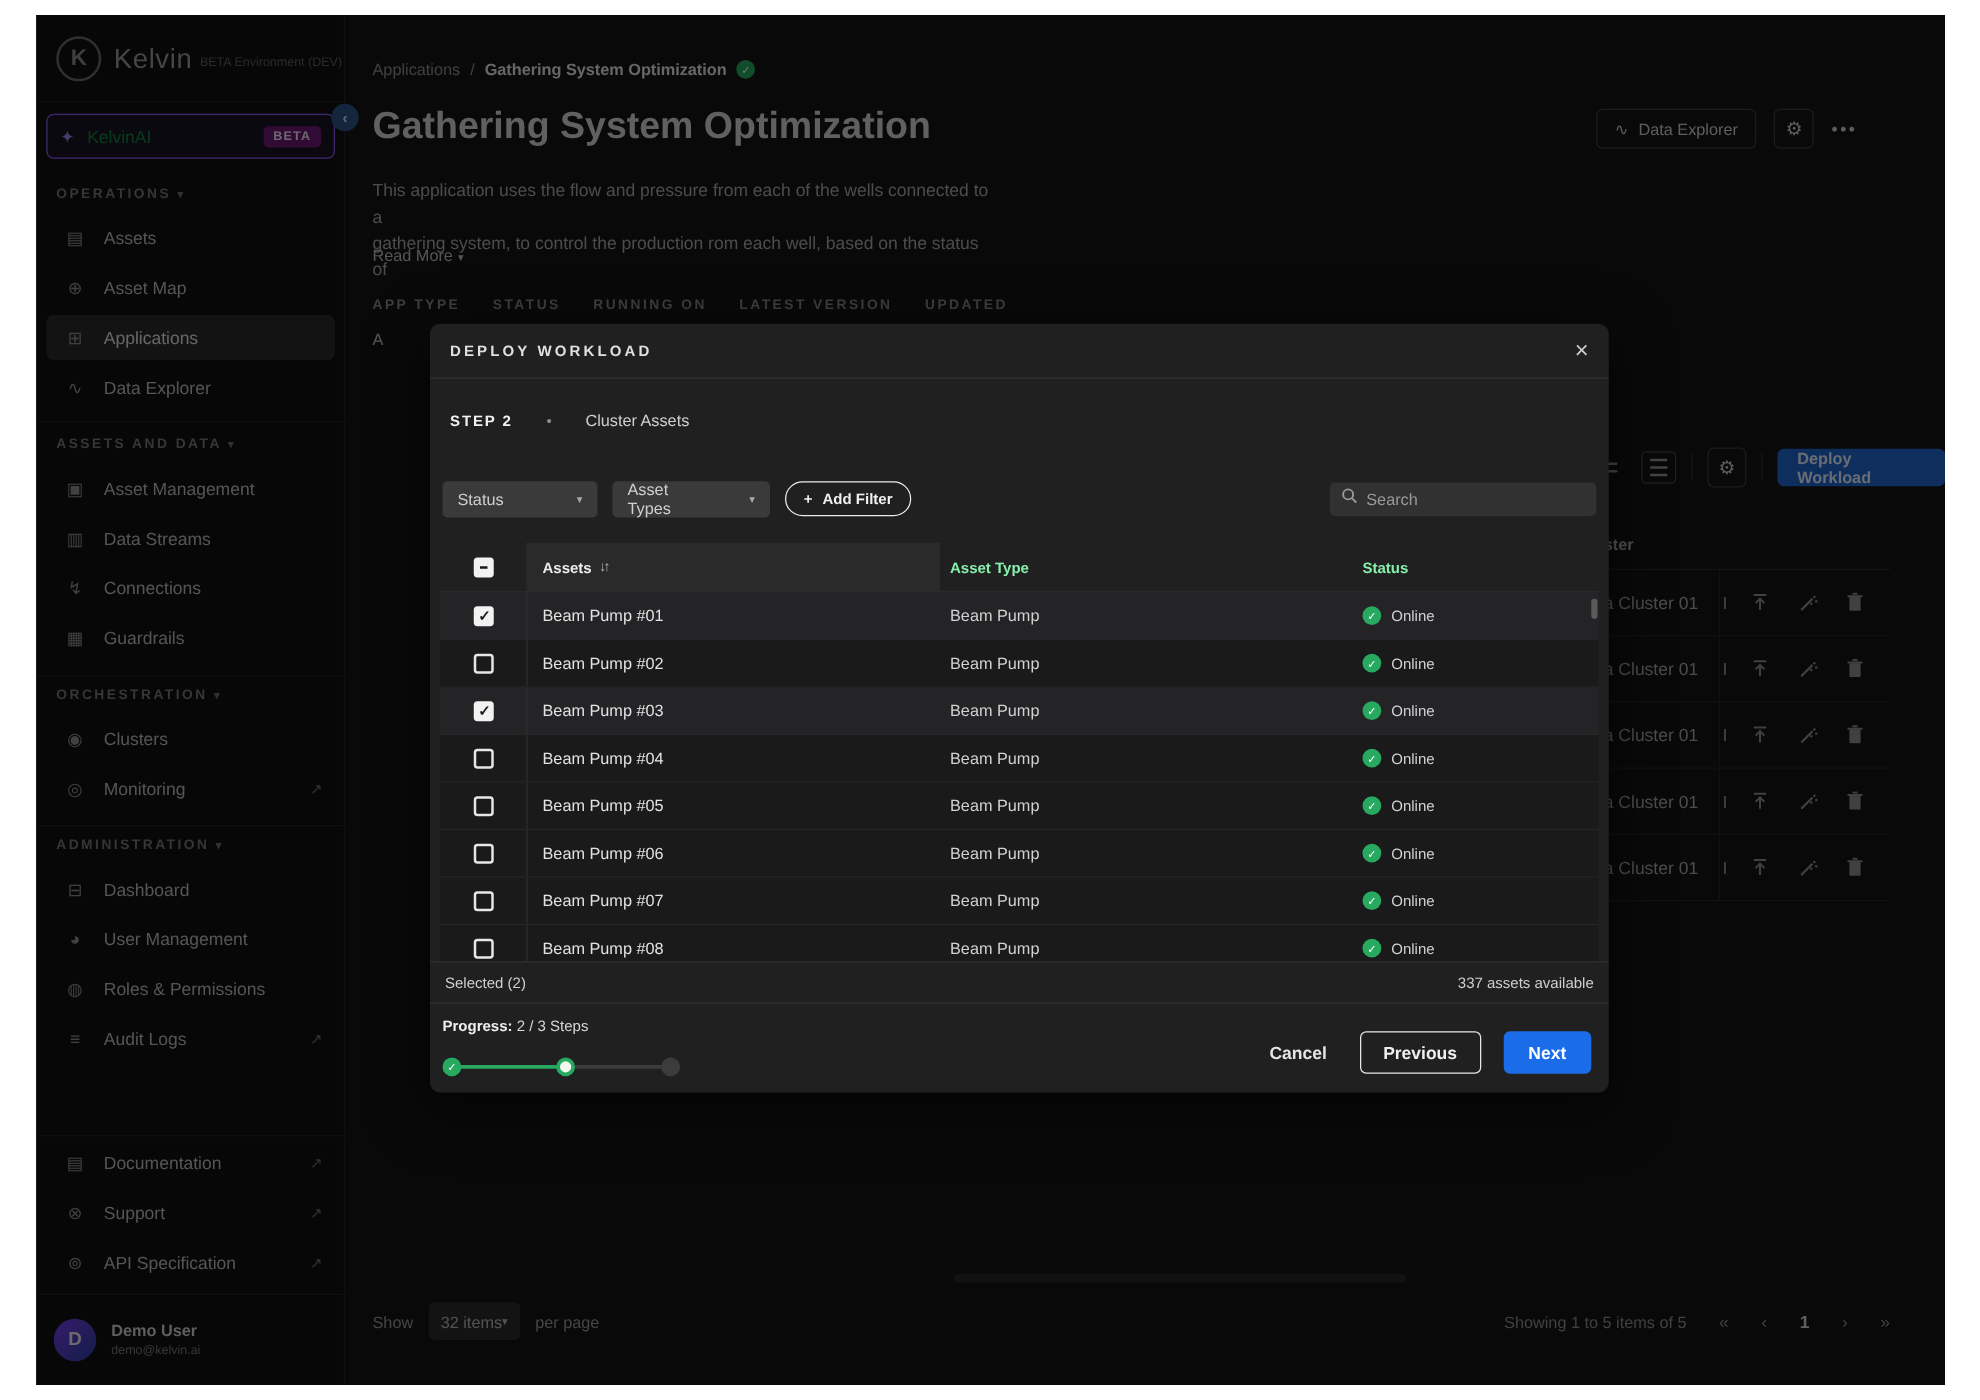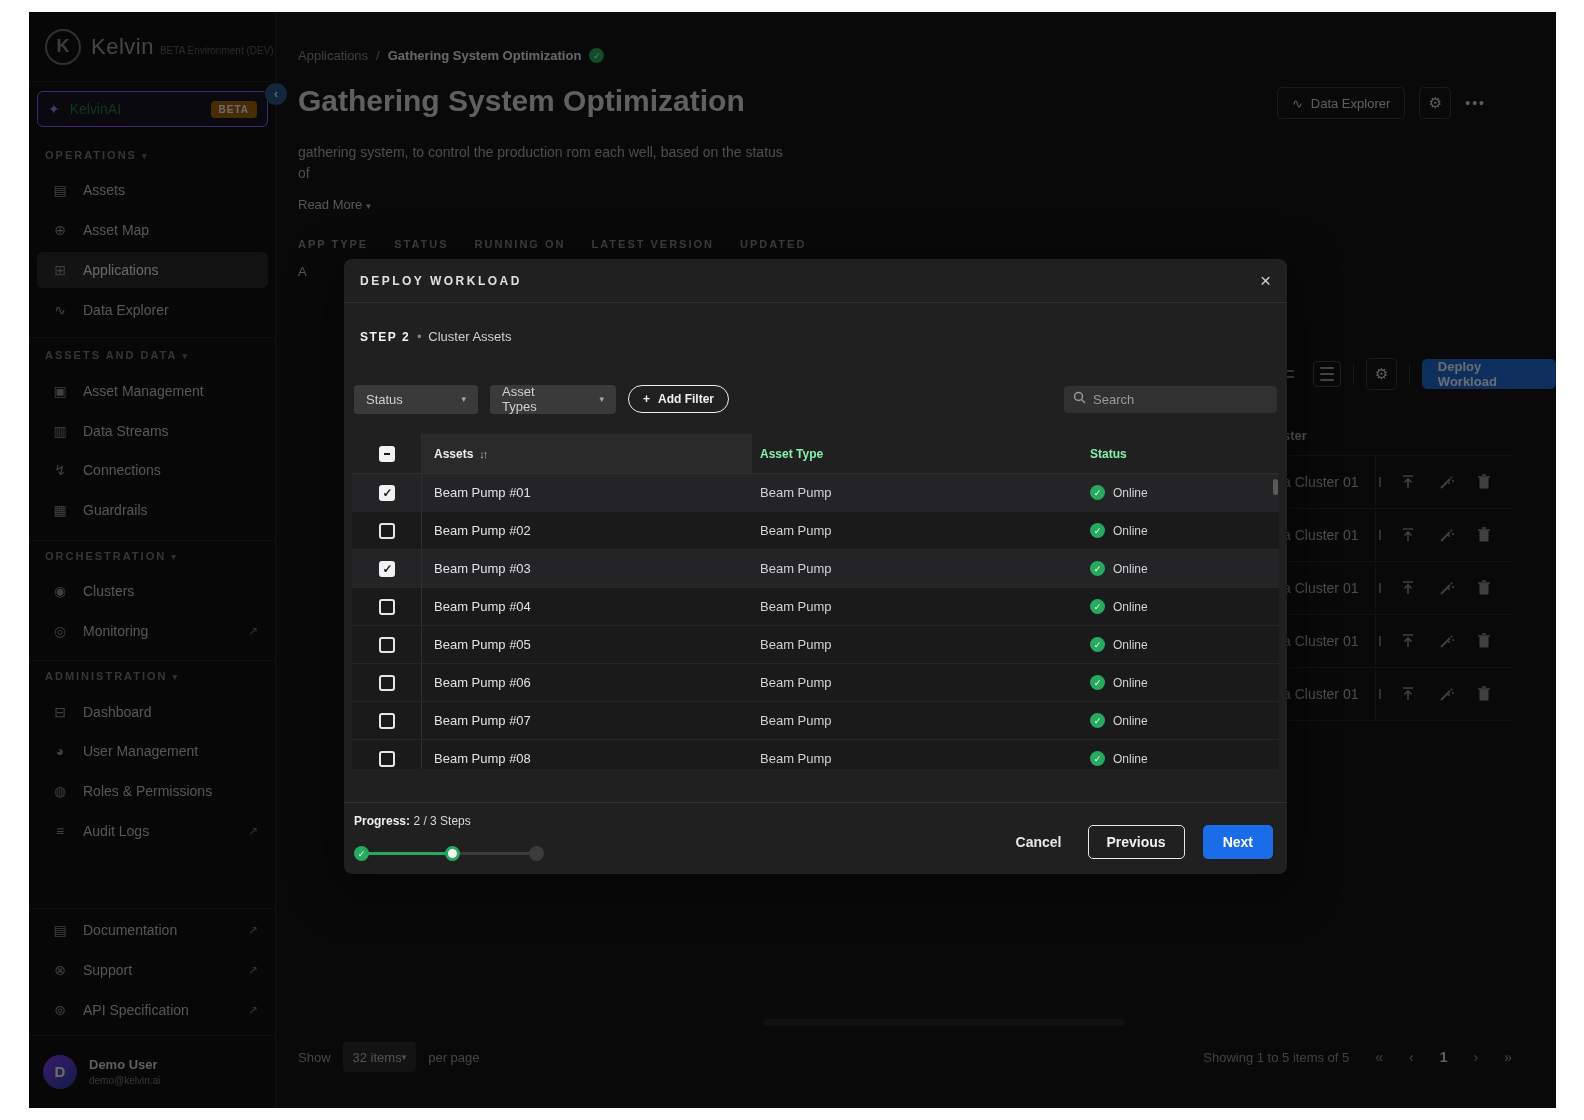--- a/index.html
+++ b/index.html
@@ -9,21 +9,21 @@
   
   .sidebar { position:absolute; left:0; top:0; width:247px; height:100%; background:#111112; border-right:1px solid #262626; }
   .logo-row { position:absolute; left:0; top:0; width:100%; height:70px; border-bottom:1px solid #222; display:flex; align-items:center; padding-left:16px; }
   .logo-circle { width:36px; height:36px; border:2px solid #6a6a6a; border-radius:50%; color:#8a8a8a; font-size:18px; font-weight:700; display:flex; align-items:center; justify-content:center; }
   .brand { color:#9a9a9a; font-size:22px; font-weight:400; margin-left:10px; letter-spacing:.5px; }
   .brand-env { color:#5f5f5f; font-size:10px; margin-left:6px; margin-top:8px; }
   .collapse-btn { position:absolute; left:236px; top:71px; width:22px; height:22px; border-radius:50%; background:#2a5585; color:#dce6f5; font-size:12px; font-weight:700; display:flex; align-items:center; justify-content:center; z-index:5; }
   .kelvinai { position:absolute; left:8px; top:79px; width:231px; height:36px; border:1px solid #8b5cf6; border-radius:6px; background:rgba(109,61,240,.08); display:flex; align-items:center; padding:0 10px; }
   .kelvinai .spark { color:#a07ef0; font-size:14px; margin-right:10px; }
   .kelvinai .kl { color:#15803d; font-size:14px; flex:1; }
-  .beta-badge { background:#a16207; color:#efe8ff; font-size:10px; font-weight:700; letter-spacing:1px; padding:3px 8px; border-radius:4px;margin-left:40px; }
+  .beta-badge { background:#701a75; color:#efe8ff; font-size:10px; font-weight:700; letter-spacing:1px; padding:3px 8px; border-radius:4px;margin-left:40px; }
   .sec-label { position:absolute; left:16px; width:210px; color:#787878; font-size:11px; font-weight:700; letter-spacing:2px; }
   .sec-label .caret { font-size:9px; color:#6a6a6a; margin-left:5px; }
   .side-item { position:absolute; left:8px; width:231px; height:36px; display:flex; align-items:center; padding:0 10px 0 14px; border-radius:6px; color:#bdbdbd; font-size:14px; }
   .side-item.active { background:#2b2b2b; color:#e3e3e3; }
   .side-item .ic { width:18px; margin-right:14px; color:#8f8f8f; font-size:14px; text-align:center; }
   .side-item .ext { margin-left:auto; color:#6f6f6f; font-size:12px; }
   .divider { position:absolute; left:0; width:247px; border-top:1px solid #222; }
   .user-row { position:absolute; left:0; top:1023px; width:247px; height:72px; border-top:1px solid #222; display:flex; align-items:center; padding-left:14px; }
   .avatar { width:34px; height:34px; border-radius:50%; background:linear-gradient(135deg,#7b3df0,#2a3f9e); color:#eee; display:flex; align-items:center; justify-content:center; font-size:15px; font-weight:700; }
   .user-meta { margin-left:12px; }
@@ -68,21 +68,21 @@
   .pager-right { margin-left:auto; display:flex; align-items:center; gap:26px; color:#8f8f8f; }
   .pager-right .pg { font-size:14px; }
   .pager-right .cur-page { color:#d5d5d5; font-weight:700; }
 
   
   .scrim { position:absolute; inset:0; background:rgba(0,0,0,.55); z-index:50; }
   .modal { position:absolute; left:315px; top:247px; width:943px; height:615px; background:#202020; border-radius:8px; z-index:60; box-shadow:0 12px 48px rgba(0,0,0,.6); overflow:hidden; }
   .modal-hd { height:44px; border-bottom:1px solid #303030; display:flex; align-items:center; padding:0 16px; }
   .modal-title { color:#e0e0e0; font-size:12px; font-weight:700; letter-spacing:2.5px; }
   .modal-close { margin-left:auto; color:#cfcfcf; font-size:19px; line-height:1; }
-  .step-row { position:absolute; left:16px; top:70px; display:flex; align-items:center; gap:7px; }
+  .step-row { position:absolute; left:16px; top:70px; display:flex; align-items:center; gap:27px; }
   .step-num { color:#f2f2f2; font-size:12px; font-weight:700; letter-spacing:1.5px; }
   .step-dot { color:#8a8a8a; font-size:12px; }
   .step-name { color:#cfcfcf; font-size:13px; }
   .filter-row { position:absolute; left:10px; right:10px; top:125px; height:30px; display:flex; align-items:center; gap:12px; }
   .dd { height:29px; background:#3a3a3a; border-radius:4px; color:#cfcfcf; font-size:13px; display:flex; align-items:center; padding:0 12px; }
   .dd .caret { font-size:9px; color:#aaa; margin-left:auto; padding-left:28px; }
   .add-filter { height:28px; border:1px solid #ececec; border-radius:15px; color:#f0f0f0; font-size:12px; font-weight:700; display:flex; align-items:center; gap:8px; padding:0 14px; background:transparent; }
   .search-box { margin-left:auto; width:213px; height:27px; background:#313131; border-radius:4px; display:flex; align-items:center; padding:0 9px; gap:7px; }
   .search-box input { background:transparent; border:0; outline:0; color:#cfcfcf; font-size:13px; width:100%; font-family:"Liberation Sans", sans-serif; }
   .search-box input::placeholder { color:#9a9a9a; }
@@ -242,20 +242,21 @@
 
   <div class="main">
     <div class="breadcrumb">
       <span>Applications</span>
       <span>/</span>
       <span class="cur">Gathering System Optimization</span>
       <span class="check-badge">✓</span>
     </div>
     <div class="page-title">Gathering System Optimization</div>
     <div class="page-desc">
+      <div>This application uses the flow and pressure from each of the wells connected to a</div>
       <div>gathering system, to control the production rom each well, based on the status of</div>
     </div>
     <div class="read-more"><span>Read More</span><span class="caret">▾</span></div>
     <div class="meta-row">
       <span>APP TYPE</span>
       <span>STATUS</span>
       <span>RUNNING ON</span>
       <span>LATEST VERSION</span>
       <span>UPDATED</span>
     </div>
@@ -578,20 +579,24 @@
         <div class="name">Beam Pump #08</div>
         <div class="type">Beam Pump</div>
         <div class="status-cell">
             <span class="ok-dot">✓</span>
             <span class="txt">Online</span>
           </div>
       </div>
       <div class="vthumb"></div>
     </div>
 
+    <div class="m-info">
+      <span>Selected (2)</span>
+      <span class="avail">337 assets available</span>
+    </div>
 
     <div class="m-actions">
       <div class="prog-label"><b>Progress:</b> <span>2 / 3 Steps</span></div>
       <div class="stepper">
         <span class="line1"></span>
           <span class="line2"></span>
         <span class="st-c done">✓</span>
         <span class="st-c cur"></span>
         <span class="st-c todo"></span>
       </div>

